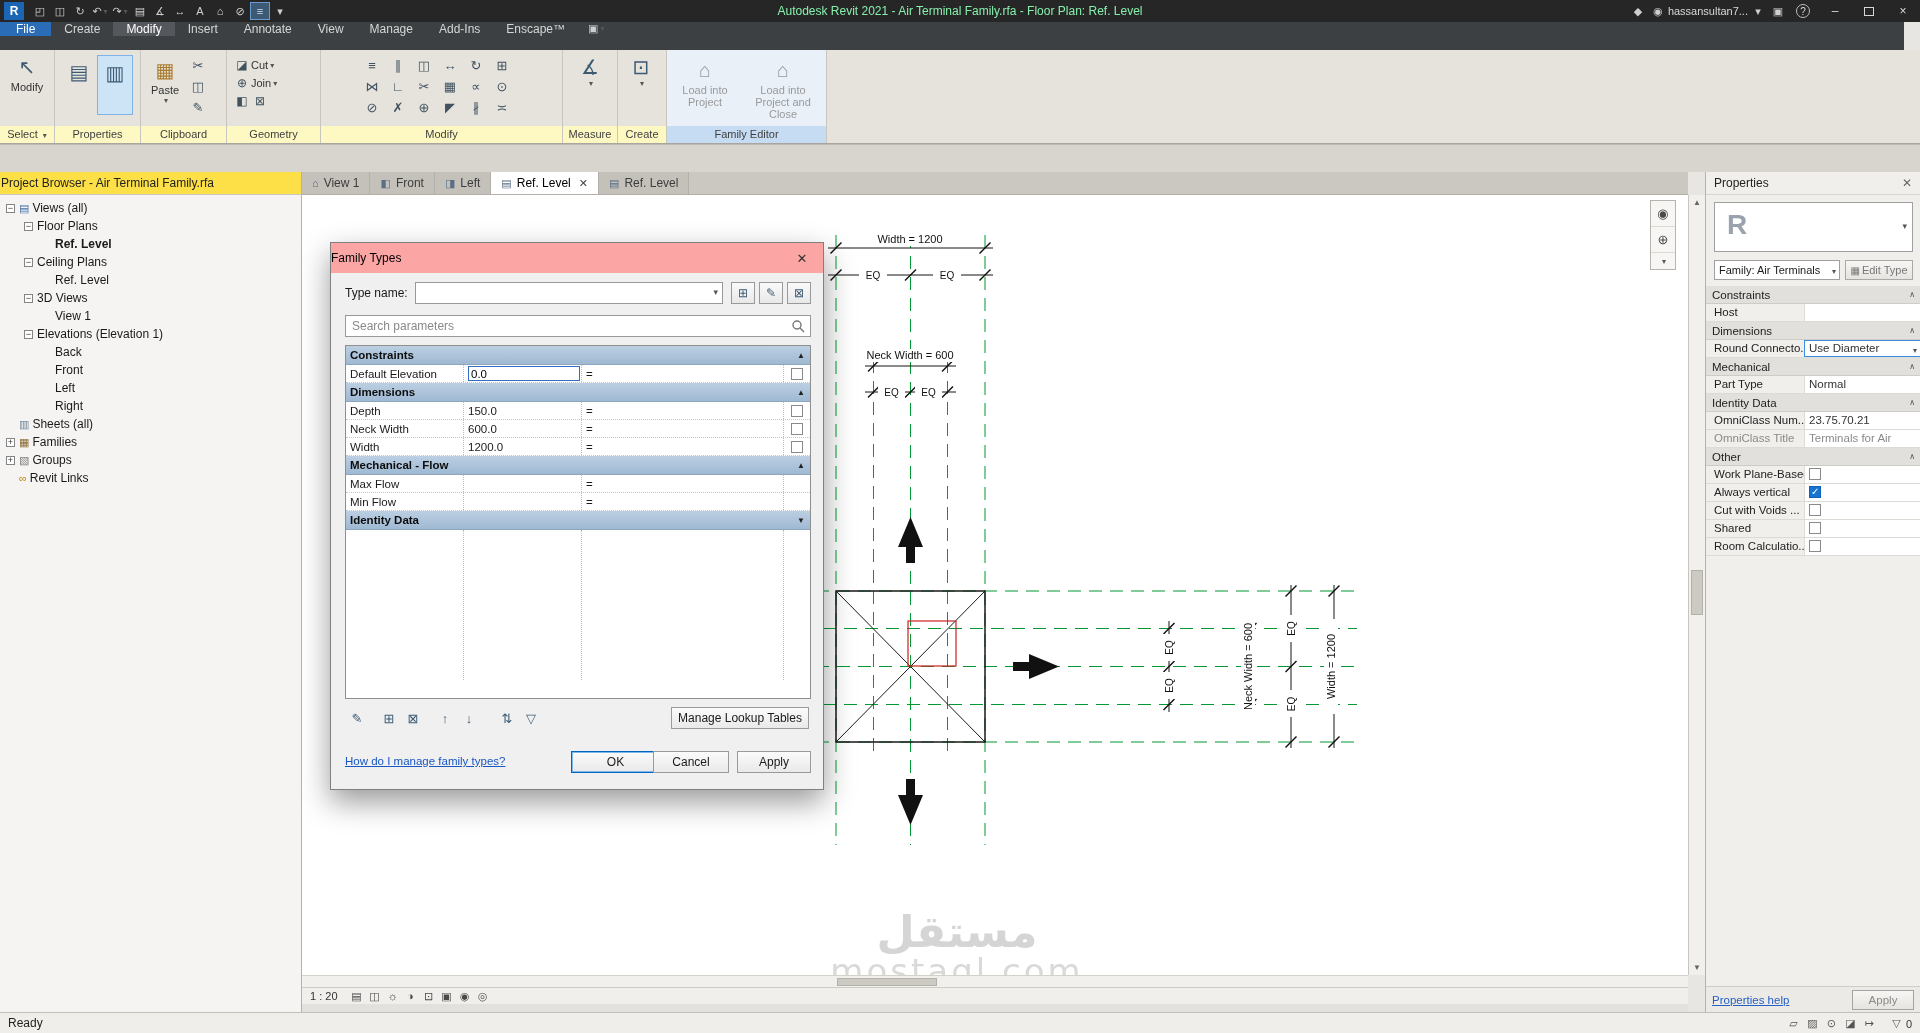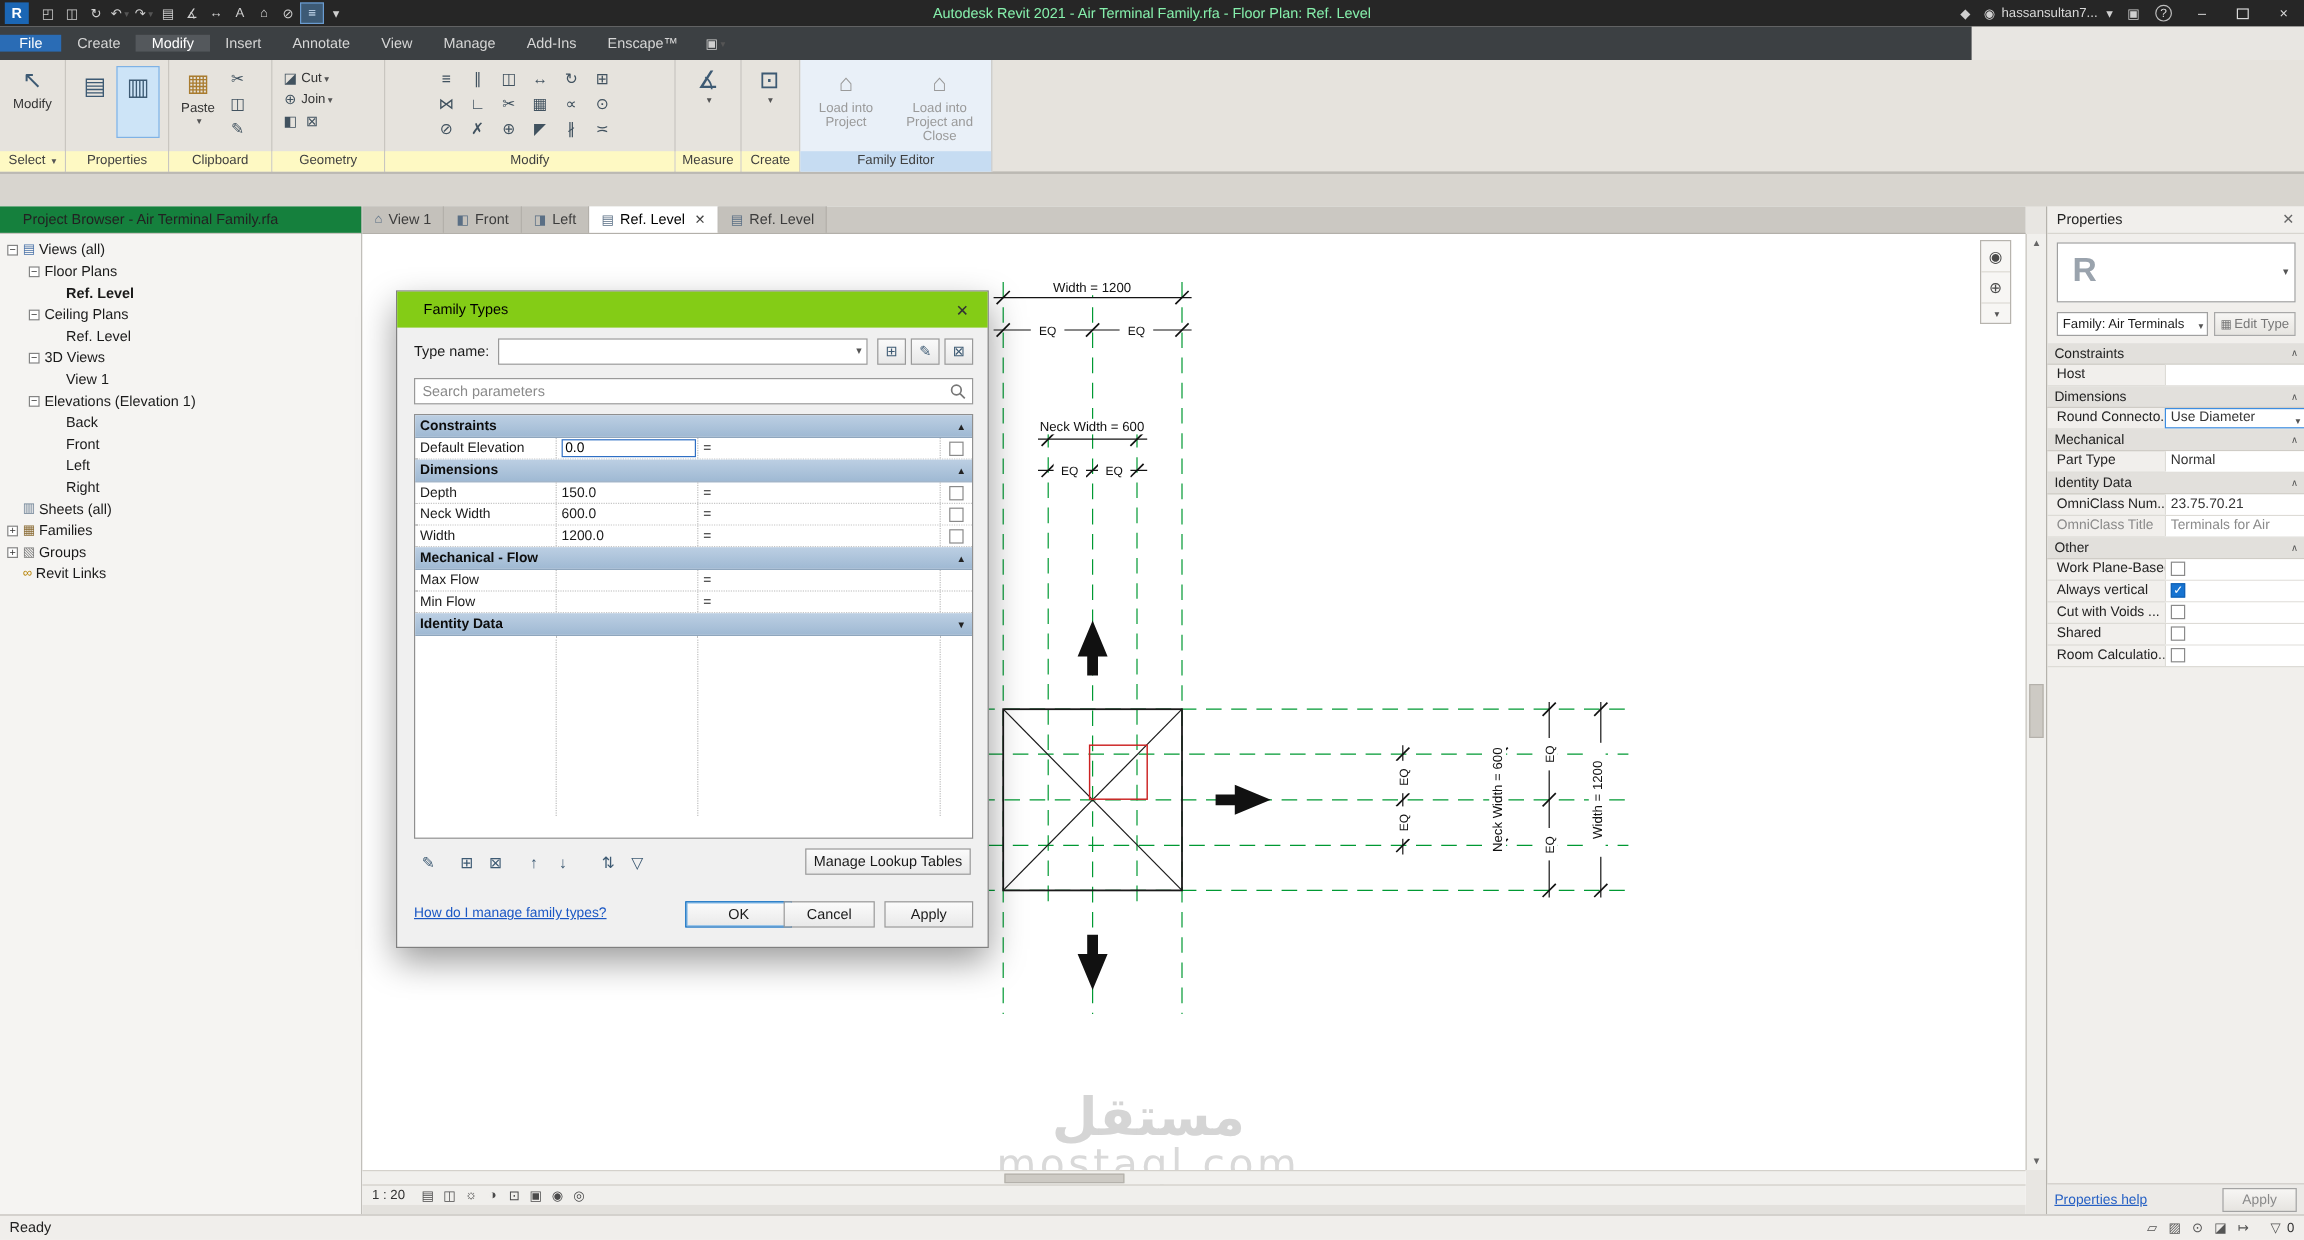--- a/index.html
+++ b/index.html
@@ -12,21 +12,21 @@
   .qat{display:flex;align-items:center;margin-left:6px}
   .qic{width:20px;height:18px;display:flex;align-items:center;justify-content:center;font-size:11px;color:#cfcfcf}
   .qic.active{background:#3d5a75;border:1px solid #6a9bd0;color:#cfe2f6}
   #tb-title{position:absolute;left:0;right:0;text-align:center;font-size:12px;color:#86efac;pointer-events:none}
   #tb-right{position:absolute;right:0;top:0;height:22px;display:flex;align-items:center}
   .winbtn{width:34px;height:22px;display:flex;align-items:center;justify-content:center;color:#d8d8d8;font-size:12px}
   .helpcirc{width:14px;height:14px;border:1px solid #bdbdbd;border-radius:50%;font-size:10px;display:flex;align-items:center;justify-content:center;color:#d8d8d8;margin:0 8px}
   .restore-glyph{width:10px;height:9px;border:1px solid #d8d8d8;display:inline-block}
 
   
-  #tabrow{position:absolute;left:0;top:22px;width:1643px;height:28px;background:#3c4043;display:flex;align-items:center}
+  #tabrow{position:absolute;left:0;top:22px;width:1904px;height:28px;background:#3c4043;display:flex;align-items:flex-start}
   .rtab{padding:0 13px;display:flex;align-items:center;color:#d6d6d6;font-size:12px}
   .rtab.file{background:#2a6cb5;color:#fff;padding:0 16px}
   .rtab.active{background:#54585c;color:#fff}
   .ctxicon{display:flex;align-items:center;color:#cfcfcf;font-size:11px;margin-left:10px}
 
   
   #ribbon{position:absolute;left:0;top:50px;width:1920px;height:94px;background:#e6e3dd;border-bottom:1px solid #a9a6a0}
   .rpanel{position:absolute;top:0;height:93px;border-right:1px solid #c9c6c0}
   .rpanel-label{position:absolute;left:0;right:0;bottom:0;height:17px;font-size:11px;color:#3f3f3f;text-align:center;line-height:17px;background:#fef9c3}
   .fe .rpanel-label{background:#c6dcf2}
@@ -38,21 +38,21 @@
   .smallrow{display:flex;align-items:center;height:18px;font-size:11px;color:#333}
   .smallrow .sicn{width:18px;text-align:center;font-size:12px;color:#41525f}
   .ddv{font-size:8px;color:#555;margin-left:2px}
   .hl{background:#cde4f7;border:1px solid #7fb2e5}
   .disabled-btn .bicon,.disabled-btn .btext{color:#9a9a9a}
 
   #gapstrip{position:absolute;left:0;top:144px;width:1920px;height:28px;background:#d8d5cf;border-top:1px solid #bdbab4}
 
   
   #browser{position:absolute;left:0;top:172px;width:302px;height:840px;background:#f5f4f2;border-right:1px solid #b5b2ac}
-  #browser .bheader{height:23px;background:#15803d;border-bottom:1px solid #c9c6c0;font-size:12px;padding:4px 19px;color:#222}
+  #browser .bheader{height:23px;background:#fde047;border-bottom:1px solid #c9c6c0;font-size:12px;padding:4px 1px;color:#222}
   .trow{height:18px;line-height:18px;display:flex;align-items:center;white-space:nowrap}
   .exp{width:9px;height:9px;border:1px solid #848484;background:#fff;font-size:9px;line-height:7px;text-align:center;margin-right:4px;flex:none;color:#333}
   .exp.ph{visibility:hidden}
   .nico{margin-right:3px;font-size:11px;flex:none}
   .tlabel{font-size:12px;color:#1a1a1a}
   .bold .tlabel{font-weight:bold}
 
   
   #canvas{position:absolute;left:302px;top:172px;width:1386px;height:840px;background:#fff}
   #viewtabs{position:absolute;left:0;top:0;width:100%;height:23px;background:#cbc8c2;display:flex;align-items:stretch;border-bottom:1px solid #b3b0aa}
@@ -70,21 +70,21 @@
   #vscroll .sarr{height:15px;font-size:8px;color:#666;display:flex;align-items:center;justify-content:center}
   #vthumb{position:absolute;left:2px;top:375px;width:12px;height:45px;background:#cdcac4;border:1px solid #b4b1ab}
   #hscroll{position:absolute;left:0;top:803px;width:1386px;height:12px;background:#f1f0ed;border-top:1px solid #d4d1cb}
   #hthumb{position:absolute;left:535px;top:2px;width:100px;height:8px;background:#cdcac4;border:1px solid #b4b1ab}
   #viewbar{position:absolute;left:0;top:815px;width:1386px;height:17px;background:#f0efec;border-top:1px solid #cfccc6;display:flex;align-items:center;font-size:11px;color:#333}
   .vbic{width:18px;text-align:center;font-size:11px;color:#4a4a4a}
   #bstrip{position:absolute;left:0;top:832px;width:1386px;height:8px;background:#e3e1dd}
 
   
   #ftdialog{position:absolute;left:330px;top:242px;width:494px;height:548px;background:#f0f0f0;border:1px solid #808080;box-shadow:0 12px 28px rgba(0,0,0,.4);z-index:50}
-  #ft-title{height:30px;background:#84cc16;display:flex;align-items:center;padding-left:22px;font-size:12px;color:#000}
+  #ft-title{height:30px;background:#fca5a5;display:flex;align-items:center;padding-left:0;font-size:12px;color:#000}
   #ft-close{position:absolute;right:0;top:0;width:42px;height:30px;display:flex;align-items:center;justify-content:center;font-size:13px;color:#333}
   .ftlabel{position:absolute;font-size:12px;color:#1a1a1a}
   .combo{position:absolute;background:#fff;border:1px solid #999;height:22px}
   .combo .carr{position:absolute;right:4px;top:4px;font-size:9px;color:#555}
   .tnbtn{position:absolute;width:24px;height:22px;border:1px solid #9a9a9a;background:linear-gradient(#fafafa,#e8e8e8);display:flex;align-items:center;justify-content:center;font-size:12px;color:#3d5a73}
   #ft-search{position:absolute;left:14px;top:72px;width:466px;height:22px;border:1px solid #999;background:#fff;font-size:12px;padding:0 22px 0 6px;color:#333;font-family:"Liberation Sans",sans-serif}
   #ft-search::placeholder{color:#8a8a8a}
   #ft-mag{position:absolute;left:460px;top:76px}
   #ft-table{position:absolute;left:14px;top:102px;width:466px;height:354px;background:#fff;border:1px solid #8f8f8f;font-size:11.5px}
   .fthead{display:flex;height:20px}

